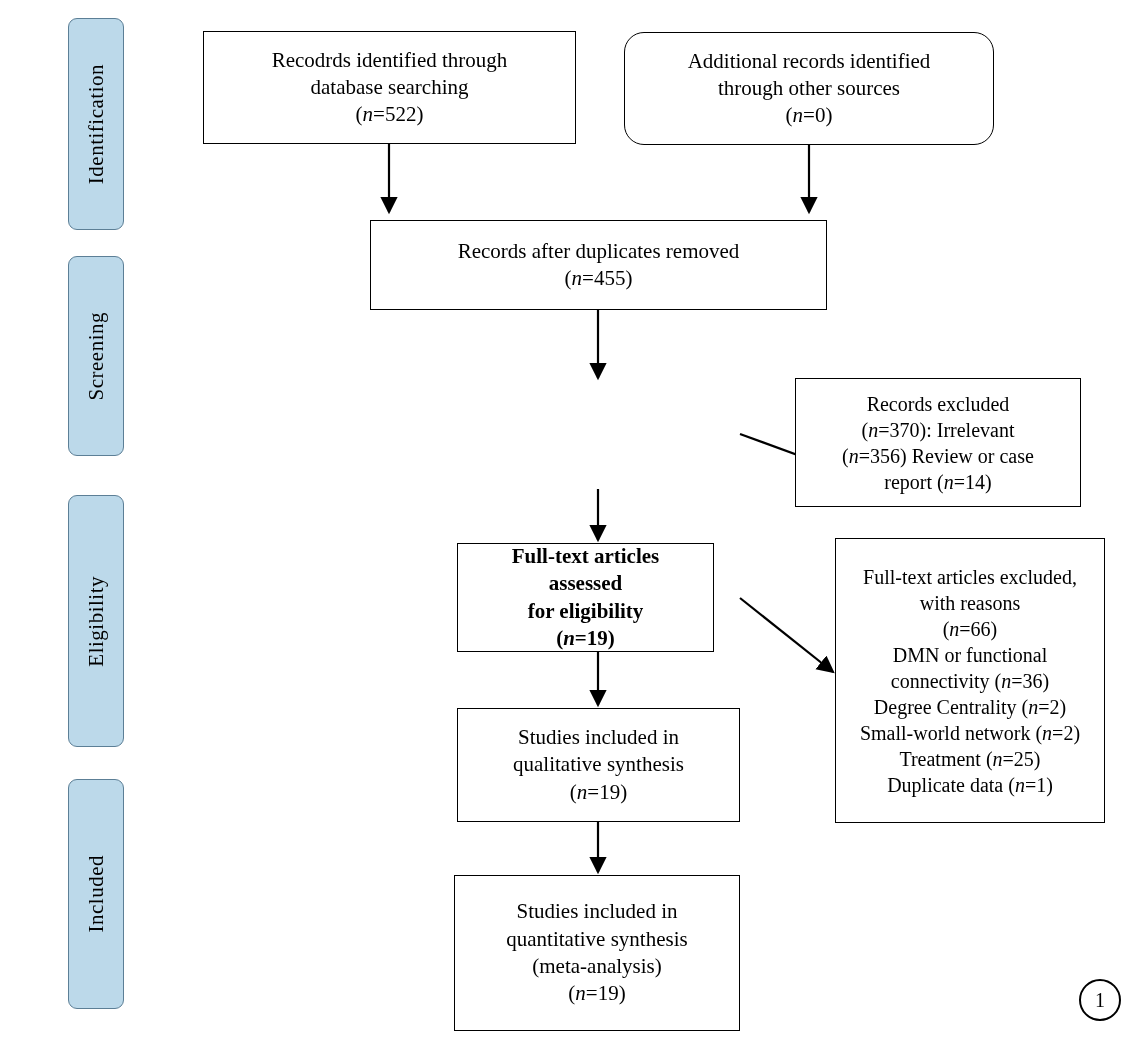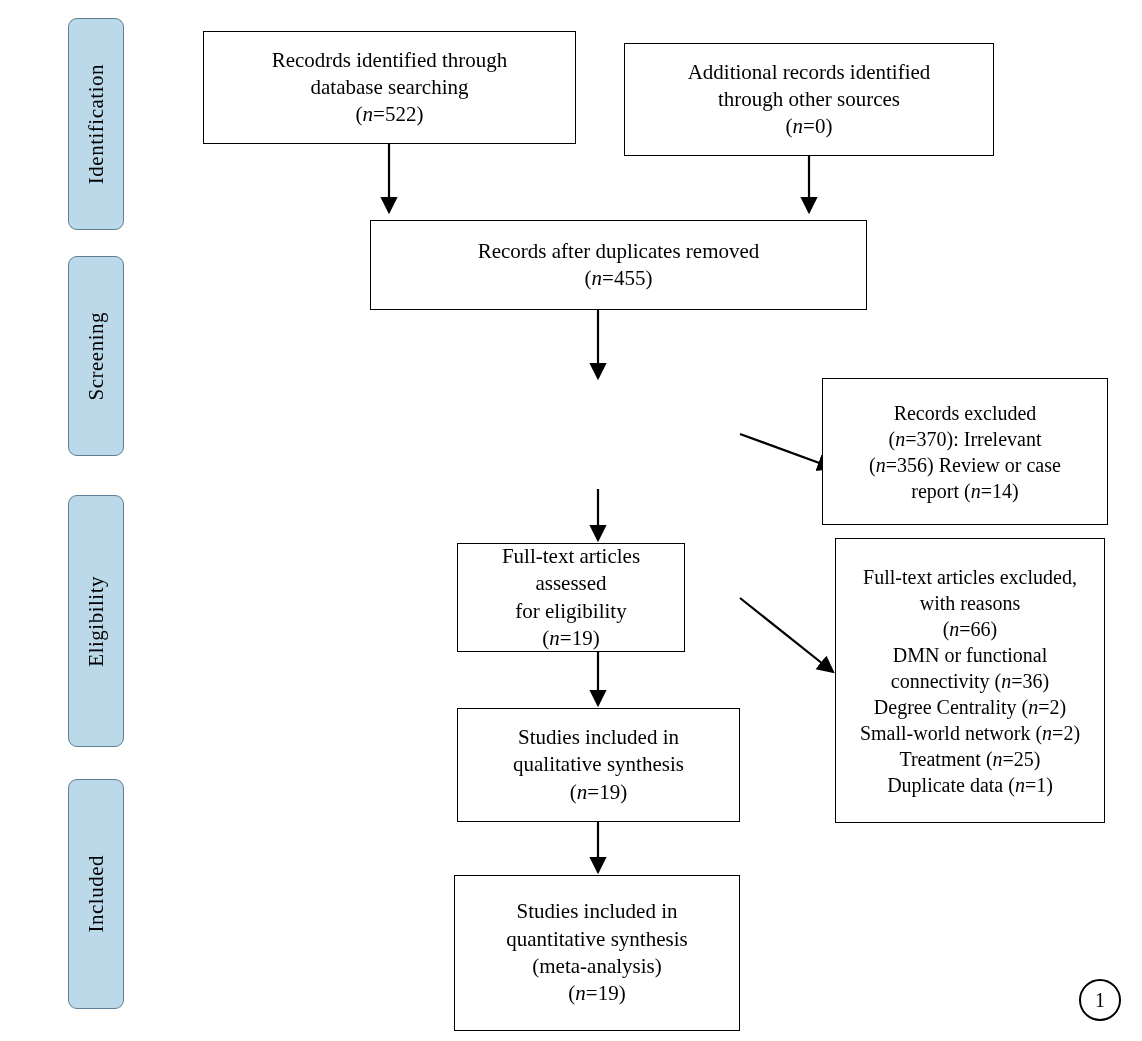--- a/index.html
+++ b/index.html
@@ -111,40 +111,40 @@
   <div class="phase" style="left:68px; top:779px; width:54px; height:228px;">
     <span>Included</span>
   </div>
 
   <div class="node" style="left:203px; top:31px; width:373px; height:113px;">
     <div class="txt">
       Recodrds identified through<br>database searching<br>(<em>n</em>=522)
     </div>
   </div>
 
-  <div class="node" style="left:624px; top:43px; width:370px; height:113px;">
+  <div class="node" style="left:624px; top:32px; width:370px; height:113px;border-radius:20px;">
     <div class="txt">
       Additional records identified<br>through other sources<br>(<em>n</em>=0)
     </div>
   </div>
 
-  <div class="node" style="left:370px; top:220px; width:497px; height:90px;">
+  <div class="node" style="left:370px; top:220px; width:457px; height:90px;">
     <div class="txt">
       Records after duplicates removed<br>(<em>n</em>=455)
     </div>
   </div>
 
 
-  <div class="node small" style="left:822px; top:378px; width:286px; height:147px;">
+  <div class="node small" style="left:795px; top:378px; width:286px; height:129px;">
     <div class="txt">
       Records excluded<br>(<em>n</em>=370): Irrelevant<br>(<em>n</em>=356) Review or case<br>report (<em>n</em>=14)
     </div>
   </div>
 
-  <div class="node" style="left:457px; top:543px; width:228px; height:109px;">
+  <div class="node" style="left:457px; top:543px; width:257px; height:109px;font-weight:bold;">
     <div class="txt">
       Full-text articles assessed<br>for eligibility<br>(<em>n</em>=19)
     </div>
   </div>
 
   <div class="node small" style="left:835px; top:538px; width:270px; height:285px;">
     <div class="txt">
       Full-text articles excluded,<br>with reasons<br>(<em>n</em>=66)<br>DMN or functional<br>connectivity (<em>n</em>=36)<br>Degree Centrality (<em>n</em>=2)<br>Small-world network (<em>n</em>=2)<br>Treatment (<em>n</em>=25)<br>Duplicate data (<em>n</em>=1)
     </div>
   </div>

